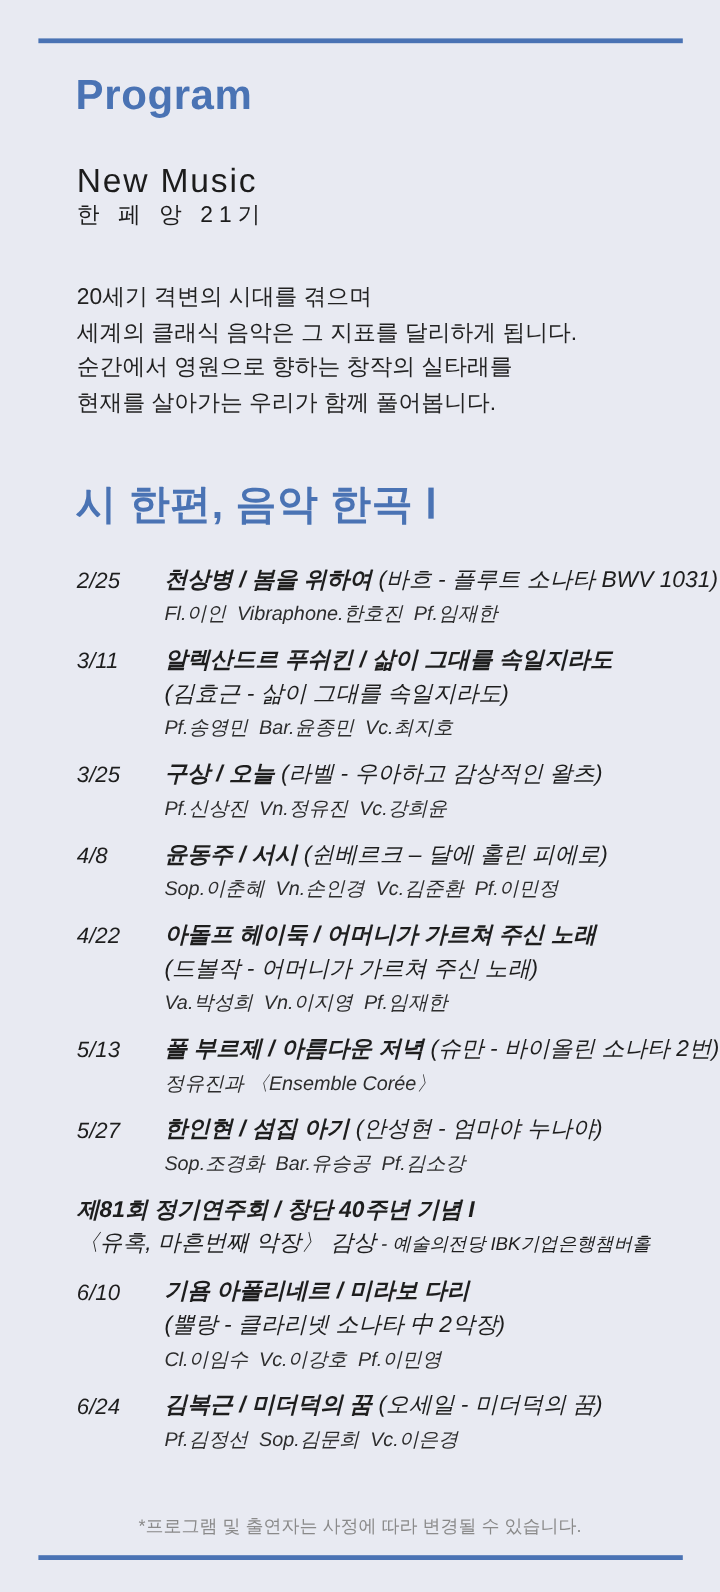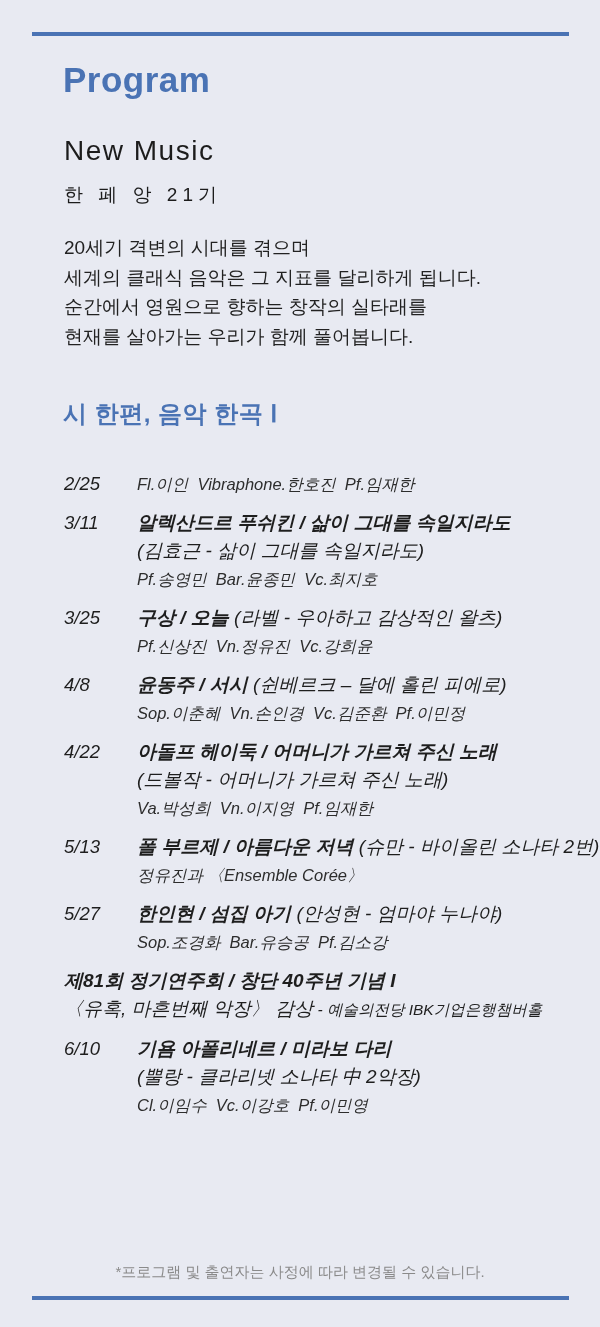--- a/index.html
+++ b/index.html
@@ -27,30 +27,30 @@
     font-size:35px;font-weight:700;letter-spacing:.5px;
     color:var(--accent);
   }
   .concert-title{
     position:absolute;left:64px;top:135px;
     font-size:28px;font-weight:500;letter-spacing:1.5px;
     color:#1c1c1c;
     text-align:right;
   }
   .edition{
-    position:absolute;left:64px;top:182px;
+    position:absolute;left:64px;top:166px;
     font-size:19px;letter-spacing:5px;color:#1c1c1c;
   }
   .description{
     position:absolute;left:64px;top:233px;
     font-size:19px;line-height:29.5px;color:#222;
   }
   .section-title{
     position:absolute;left:63px;top:398px;
-    font-size:24px;font-weight:700;letter-spacing:.5px;
+    font-size:34px;font-weight:700;letter-spacing:.5px;
     color:var(--accent);
   }
   .program-list{
     position:absolute;left:64px;top:470px;width:520px;
   }
   .entry{
     display:flex;
     margin-bottom:11px;
     line-height:28px;
     font-size:19px;
@@ -86,26 +86,27 @@
 <div class="description">
   <div>20세기 격변의 시대를 겪으며</div>
   <div>세계의 클래식 음악은 그 지표를 달리하게 됩니다.</div>
   <div>순간에서 영원으로 향하는 창작의 실타래를</div>
   <div>현재를 살아가는 우리가 함께 풀어봅니다.</div>
 </div>
 
 <div class="section-title">시 한편, 음악 한곡 Ⅰ</div>
 
 <div class="program-list">
-    <div class="entry"><div class="date">2/25</div><div class="content"><div class="line"><span class="seg-perf">Fl.이인  Vibraphone.한호진  Pf.임재한</span></div></div></div>
+    <div class="entry"><div class="date">2/25</div><div class="content"><div class="line"><span class="seg-bold">천상병 / 봄을 위하여</span><span class="seg-normal"> (바흐 - 플루트 소나타 BWV 1031)</span></div><div class="line"><span class="seg-perf">Fl.이인  Vibraphone.한호진  Pf.임재한</span></div></div></div>
     <div class="entry"><div class="date">3/11</div><div class="content"><div class="line"><span class="seg-bold">알렉산드르 푸쉬킨 / 삶이 그대를 속일지라도</span></div><div class="line"><span class="seg-normal">(김효근 - 삶이 그대를 속일지라도)</span></div><div class="line"><span class="seg-perf">Pf.송영민  Bar.윤종민  Vc.최지호</span></div></div></div>
     <div class="entry"><div class="date">3/25</div><div class="content"><div class="line"><span class="seg-bold">구상 / 오늘</span><span class="seg-normal"> (라벨 - 우아하고 감상적인 왈츠)</span></div><div class="line"><span class="seg-perf">Pf.신상진  Vn.정유진  Vc.강희윤</span></div></div></div>
     <div class="entry"><div class="date">4/8</div><div class="content"><div class="line"><span class="seg-bold">윤동주 / 서시</span><span class="seg-normal"> (쉰베르크 – 달에 홀린 피에로)</span></div><div class="line"><span class="seg-perf">Sop.이춘혜  Vn.손인경  Vc.김준환  Pf.이민정</span></div></div></div>
     <div class="entry"><div class="date">4/22</div><div class="content"><div class="line"><span class="seg-bold">아돌프 헤이둑 / 어머니가 가르쳐 주신 노래</span></div><div class="line"><span class="seg-normal">(드볼작 - 어머니가 가르쳐 주신 노래)</span></div><div class="line"><span class="seg-perf">Va.박성희  Vn.이지영  Pf.임재한</span></div></div></div>
     <div class="entry"><div class="date">5/13</div><div class="content"><div class="line"><span class="seg-bold">폴 부르제 / 아름다운 저녁</span><span class="seg-normal"> (슈만 - 바이올린 소나타 2번)</span></div><div class="line"><span class="seg-perf">정유진과 〈Ensemble Corée〉</span></div></div></div>
     <div class="entry"><div class="date">5/27</div><div class="content"><div class="line"><span class="seg-bold">한인현 / 섬집 아기</span><span class="seg-normal"> (안성현 - 엄마야 누나야)</span></div><div class="line"><span class="seg-perf">Sop.조경화  Bar.유승공  Pf.김소강</span></div></div></div>
     <div class="entry"><div class="content"><div class="line"><span class="seg-bold">제81회 정기연주회 / 창단 40주년 기념 I</span></div><div class="line"><span class="seg-normal">〈유혹, 마흔번째 악장〉 감상</span><span class="seg-small"> - 예술의전당 IBK기업은행챔버홀</span></div></div></div>
     <div class="entry"><div class="date">6/10</div><div class="content"><div class="line"><span class="seg-bold">기욤 아폴리네르 / 미라보 다리</span></div><div class="line"><span class="seg-normal">(뿔랑 - 클라리넷 소나타 中 2악장)</span></div><div class="line"><span class="seg-perf">Cl.이임수  Vc.이강호  Pf.이민영</span></div></div></div>
+    <div class="entry"><div class="date">6/24</div><div class="content"><div class="line"><span class="seg-bold">김복근 / 미더덕의 꿈</span><span class="seg-normal"> (오세일 - 미더덕의 꿈)</span></div><div class="line"><span class="seg-perf">Pf.김정선  Sop.김문희  Vc.이은경</span></div></div></div>
   </div>
 
 <div class="footer-note">*프로그램 및 출연자는 사정에 따라 변경될 수 있습니다.</div>
 
 <div class="rule rule-bottom"></div>
 
 </body></html>

